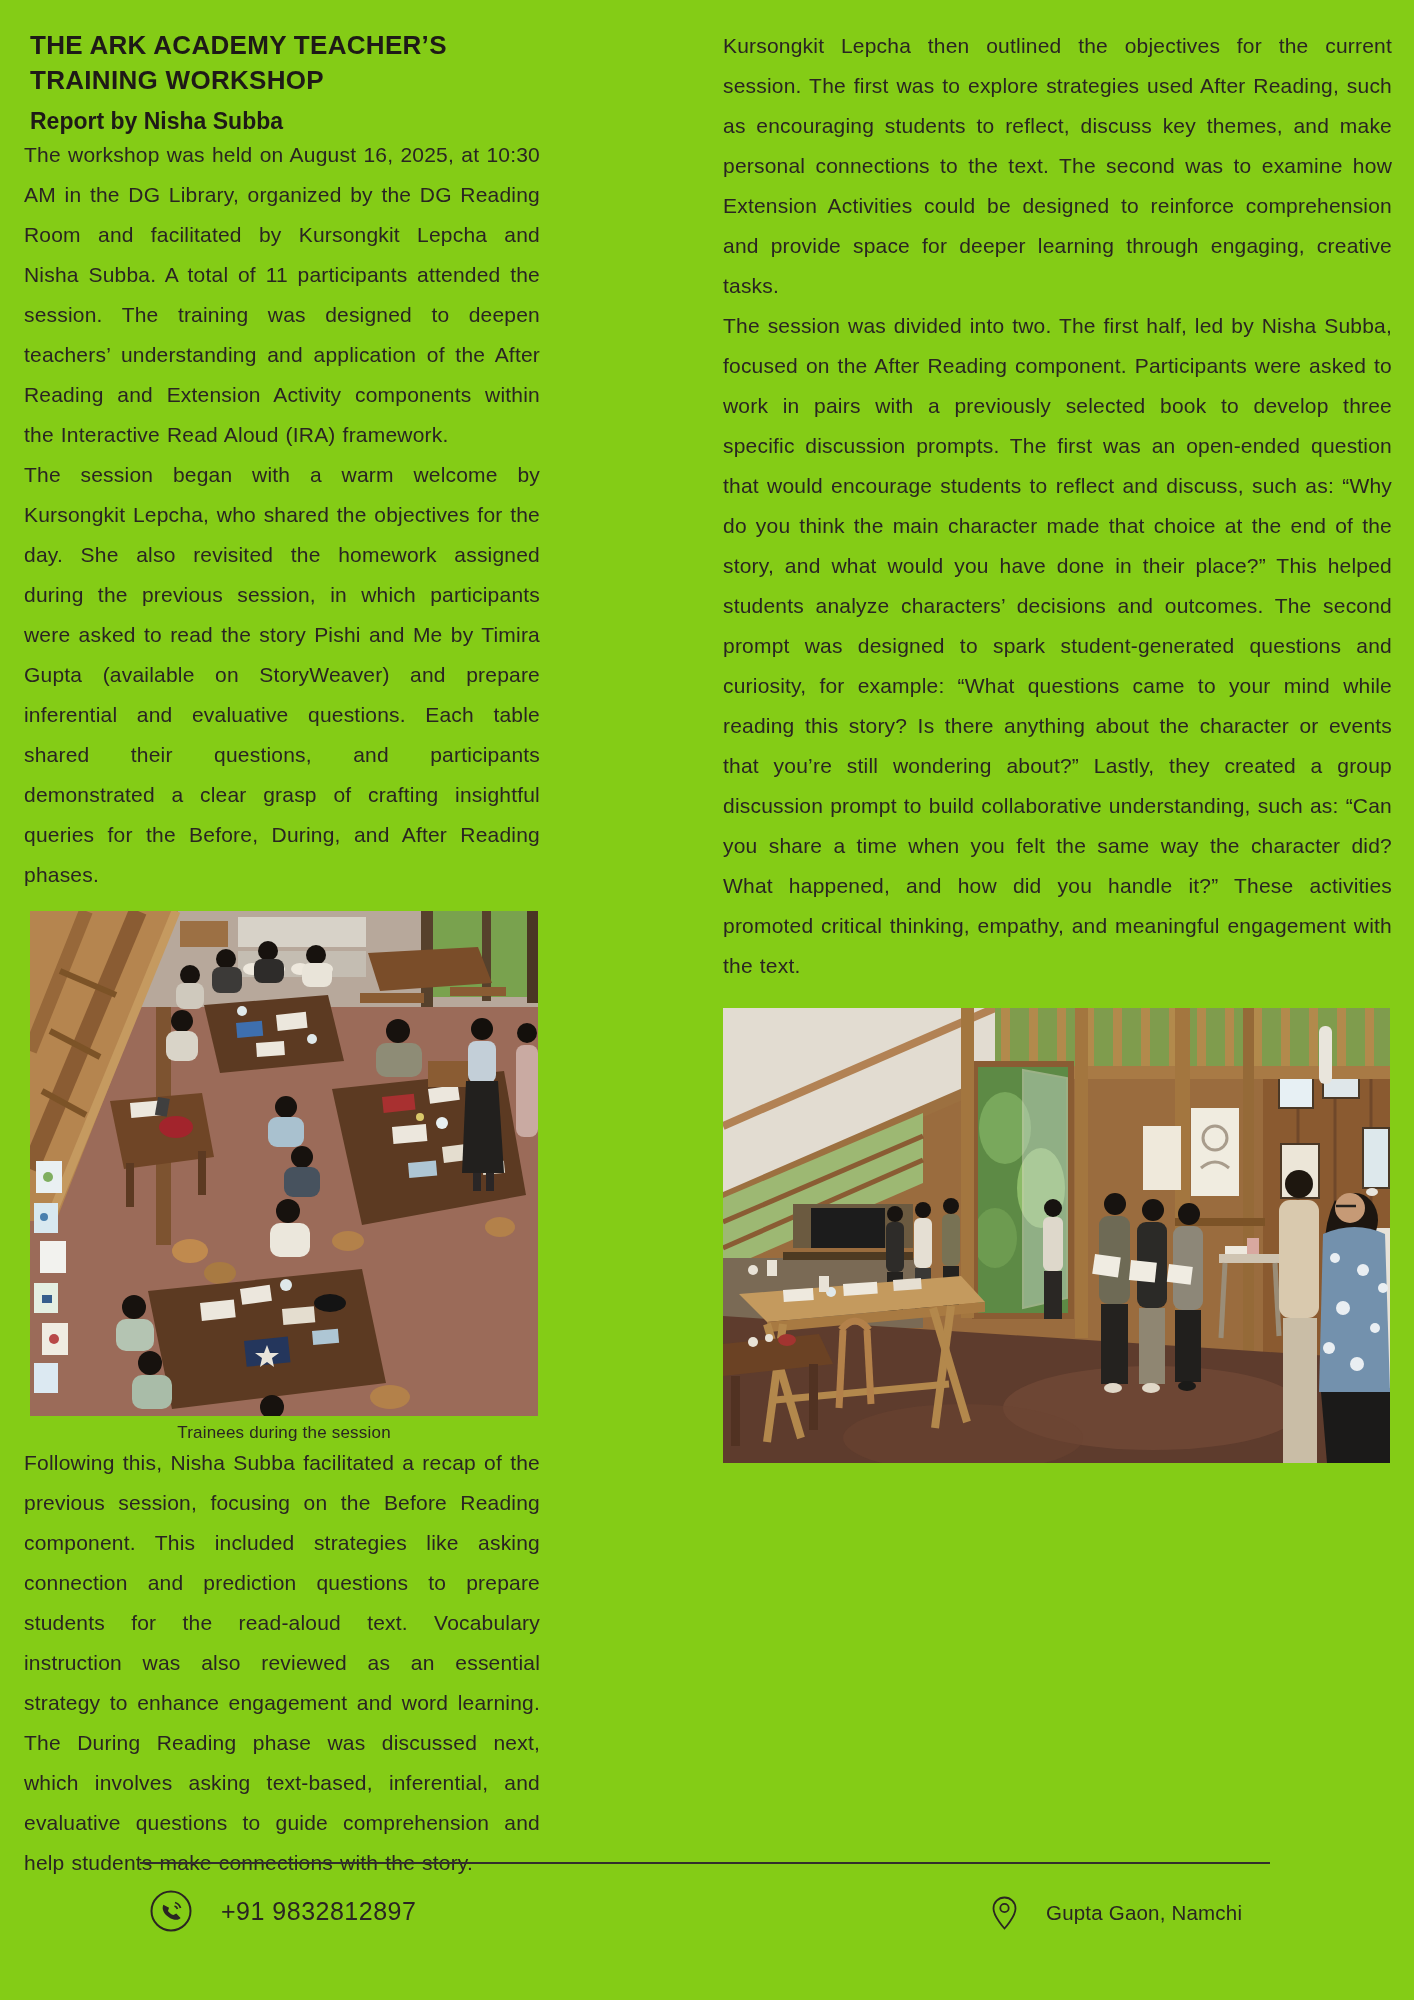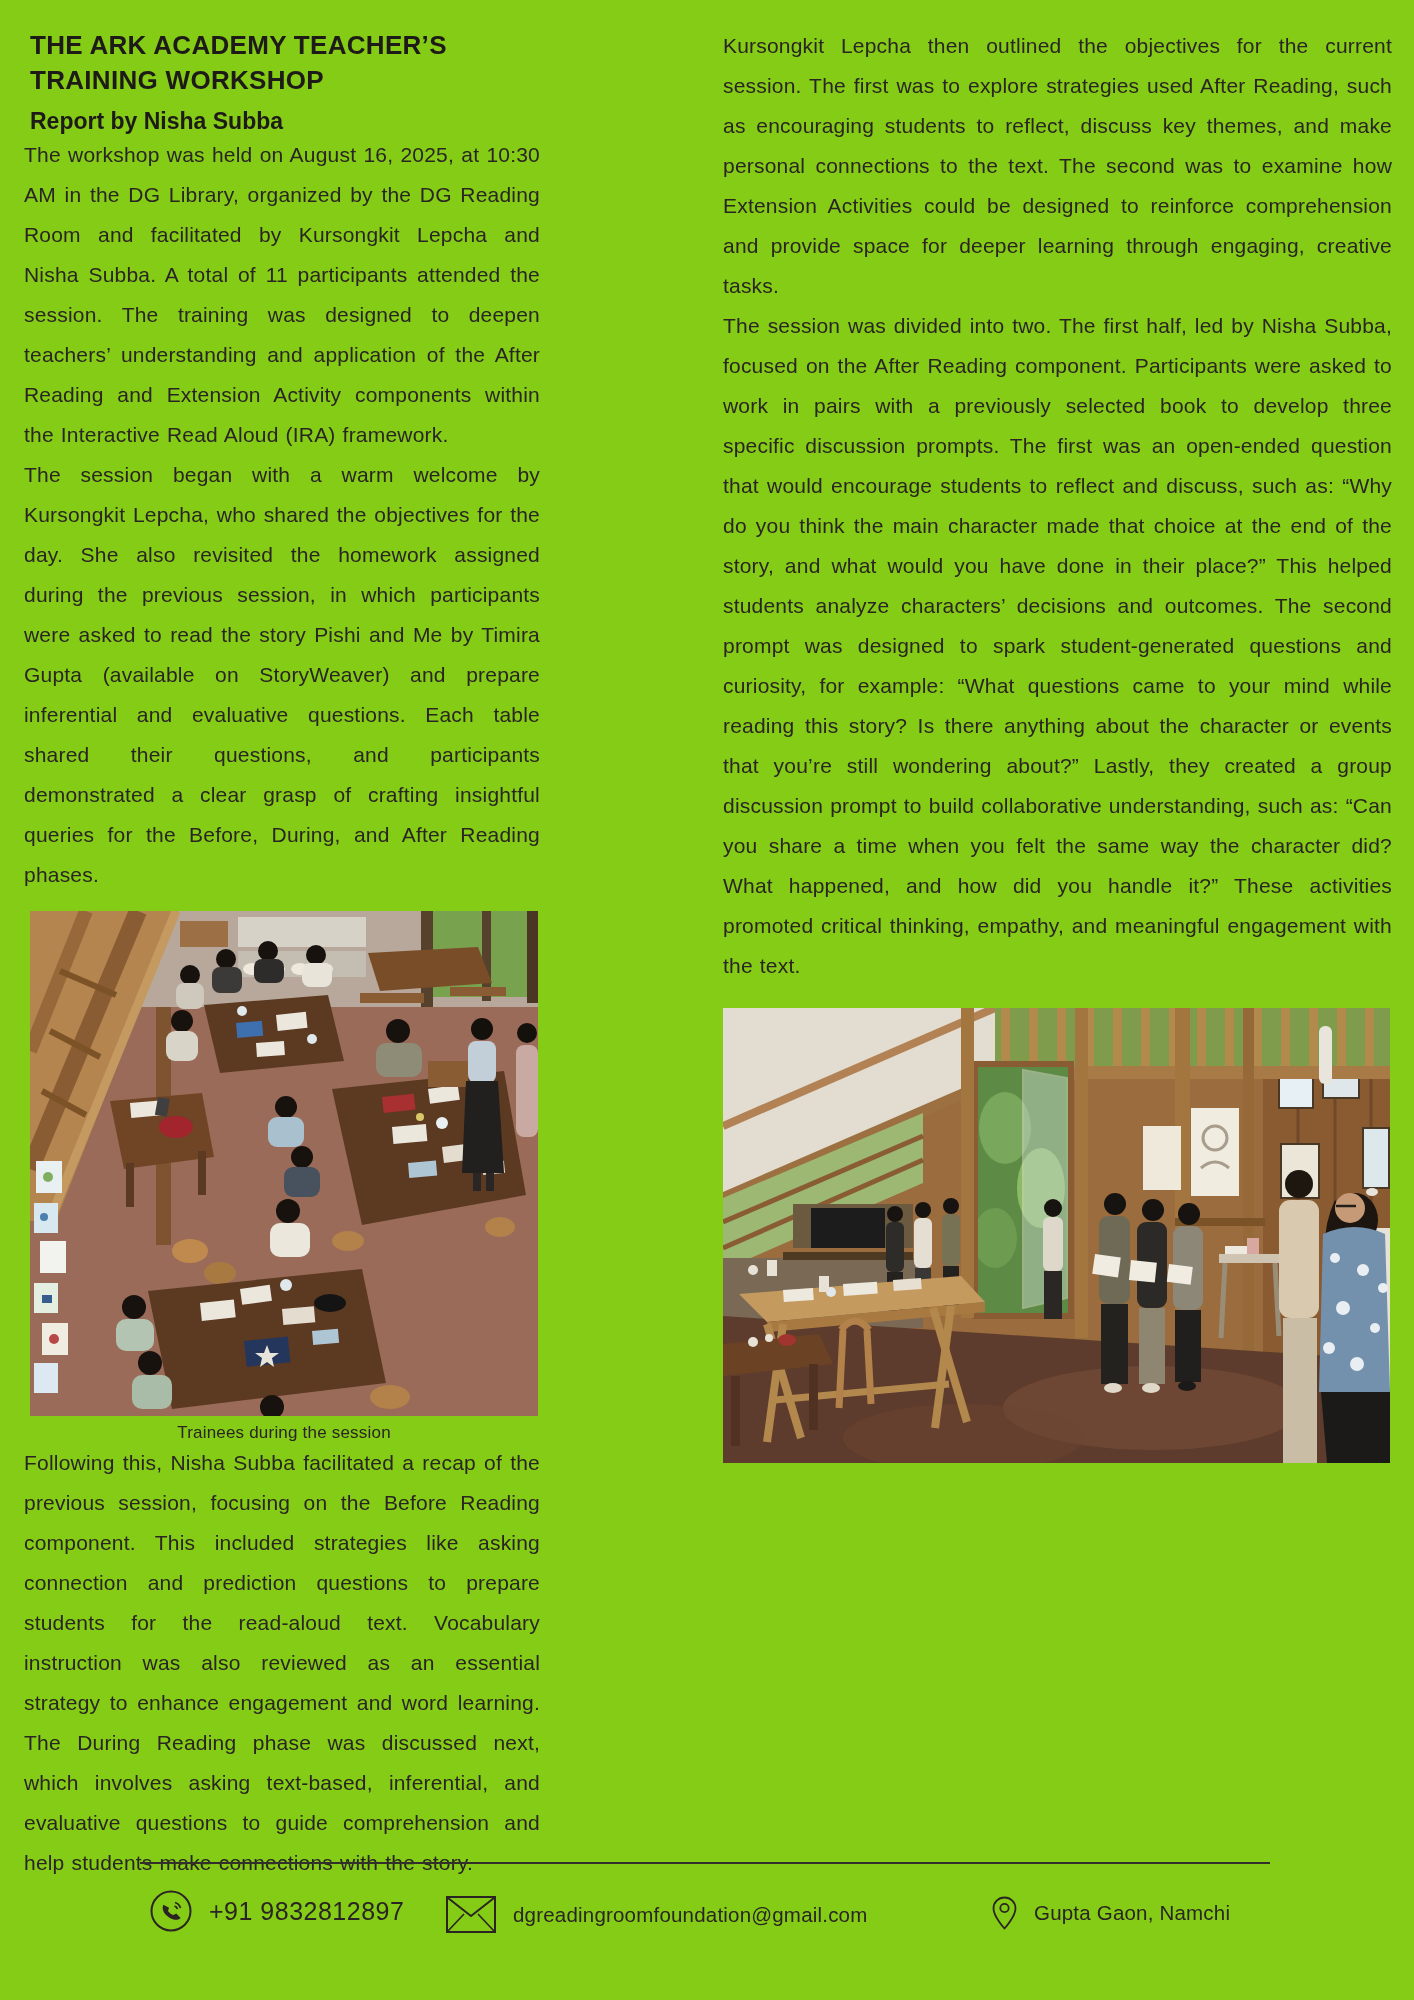--- a/index.html
+++ b/index.html
@@ -72,21 +72,21 @@
     position: absolute;
     left: 140px;
     top: 1888px;
     width: 1130px;
     height: 70px;
   }
   .footer-group {
     position: absolute;
     display: flex;
     align-items: center;
-    gap: 17px;
+    gap: 29px;
   }
   .fg-phone { left: 10px; top: 2px; }
   .fg-email { left: 306px; top: 8px; }
   .fg-loc   { left: 852px; top: 8px; }
   .phone-text { font-size: 25px; letter-spacing: 0.5px; }
   .contact-text { font-size: 20.5px; letter-spacing: 0.2px; }
 </style>
 </head>
 <body>
 
@@ -354,28 +354,20 @@
     <div class="footer-group fg-phone">
       <svg width="42" height="42" viewBox="0 0 42 42">
         <circle cx="21" cy="21" r="19.5" fill="none" stroke="#2a2522" stroke-width="2"></circle>
         <path d="M13.5 15.5 c-1.6 4.2 1.6 9.8 6.2 12.8 c3.6 2.4 7.8 3.1 9.8 1 l-3.6-5.2 -3.1 1.3 c-1.9-0.9-3.9-2.9-4.8-4.8 l1.5-3.1 -5.2-3.7 z" fill="#2a2522" transform="rotate(-8 21 21)"></path>
         <path d="M25 12.5 a8 8 0 0 1 5.5 5.5" fill="none" stroke="#2a2522" stroke-width="1.8"></path>
         <path d="M24.5 16 a4.5 4.5 0 0 1 3 3" fill="none" stroke="#2a2522" stroke-width="1.8"></path>
       </svg>
       <span class="phone-text">+91 9832812897</span>
     </div>
 
-    <div class="footer-group fg-email">
-      <svg width="50" height="37" viewBox="0 0 50 37">
-        <rect x="1" y="1" width="48" height="35" fill="none" stroke="#2a2522" stroke-width="2"></rect>
-        <path d="M2 2 L25 20 L48 2" fill="none" stroke="#2a2522" stroke-width="2"></path>
-        <path d="M2 35 L18 18 M48 35 L32 18" fill="none" stroke="#2a2522" stroke-width="1.6"></path>
-      </svg>
-      <span class="contact-text">dgreadingroomfoundation@gmail.com</span>
-    </div>
 
     <div class="footer-group fg-loc">
       <svg width="25" height="34" viewBox="0 0 25 34">
         <path d="M12.5 1.5 C6.4 1.5 1.5 6.4 1.5 12.5 c0 8 11 20 11 20 s11 -12 11 -20 C23.5 6.4 18.6 1.5 12.5 1.5 z" fill="none" stroke="#2a2522" stroke-width="1.8"></path>
         <circle cx="12.5" cy="12" r="4.2" fill="none" stroke="#2a2522" stroke-width="1.8"></circle>
       </svg>
       <span class="contact-text">Gupta Gaon, Namchi</span>
     </div>
 
   </div>

